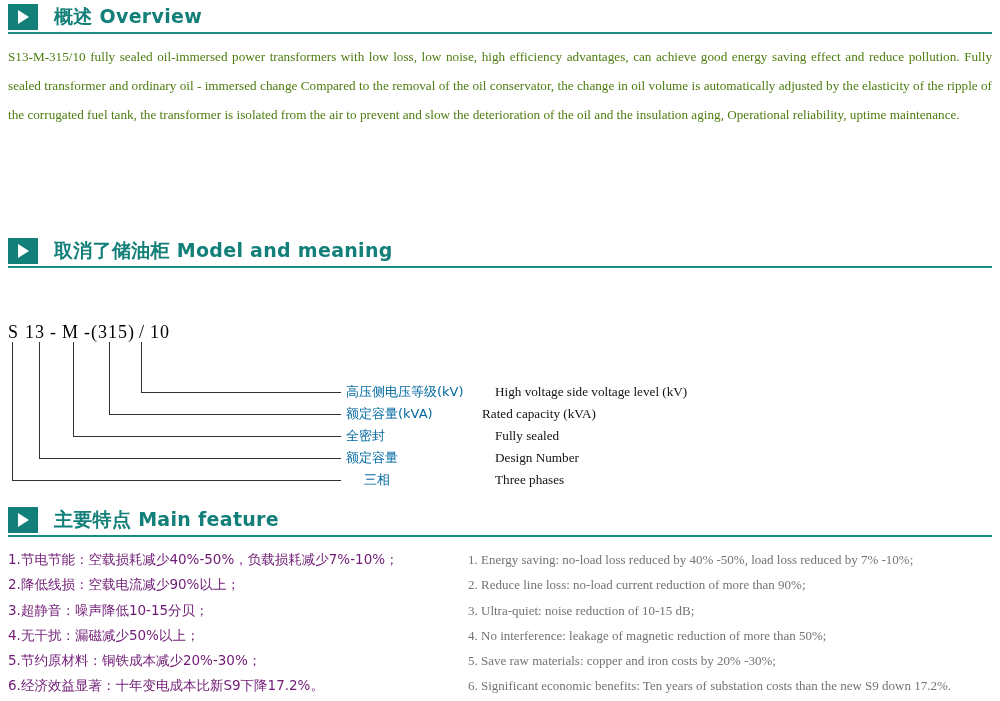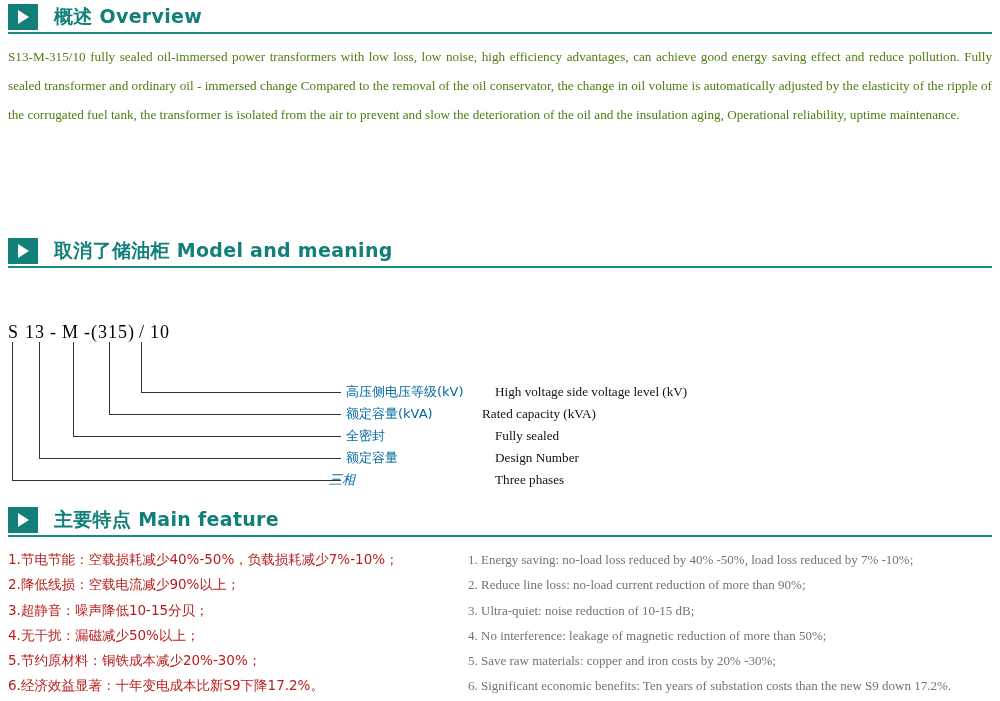--- a/index.html
+++ b/index.html
@@ -146,21 +146,21 @@
     flex: 0 0 auto;
   }
   .feat-col-en {
     flex: 1 1 auto;
     padding-left: 5px;
   }
   .feat-cn-item {
     font-family: "DejaVu Sans", sans-serif;
     font-size: 13.5px;
     line-height: 25.3px;
-    color: #b91c1c;
+    color: #701a75;
     white-space: nowrap;
   }
   .feat-en-item {
     font-family: "Liberation Serif", serif;
     font-size: 13px;
     line-height: 25.3px;
     color: #737373;
     white-space: nowrap;
   }
 </style>
@@ -219,21 +219,21 @@
 
       <div class="lbl-cn" style="left:338px; top:131px;">额定容量(kVA)</div>
       <div class="lbl-en" style="left:474px; top:132px;">Rated capacity (kVA)</div>
 
       <div class="lbl-cn" style="left:338px; top:153px;">全密封</div>
       <div class="lbl-en" style="left:487px; top:154px;">Fully sealed</div>
 
       <div class="lbl-cn" style="left:338px; top:175px;">额定容量</div>
       <div class="lbl-en" style="left:487px; top:176px;text-align:right;">Design Number</div>
 
-      <div class="lbl-cn" style="left:321px; top:197px;font-style:italic;">三相</div>
+      <div class="lbl-cn" style="left:356px; top:197px;">三相</div>
       <div class="lbl-en" style="left:487px; top:198px;">Three phases</div>
 
     </div>
   </section>
 
   <section id="feature-section">
     <div class="sec-head">
       <div class="arrow-box">
         <div class="tri"></div>
       </div>

